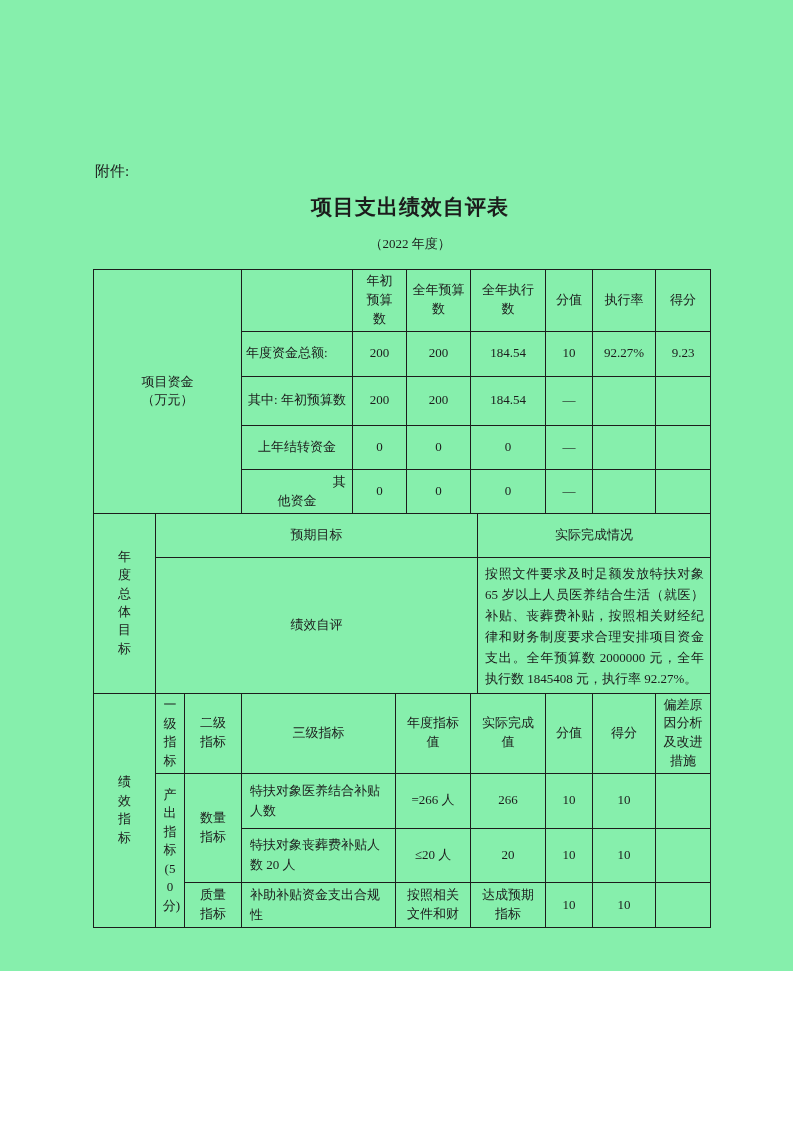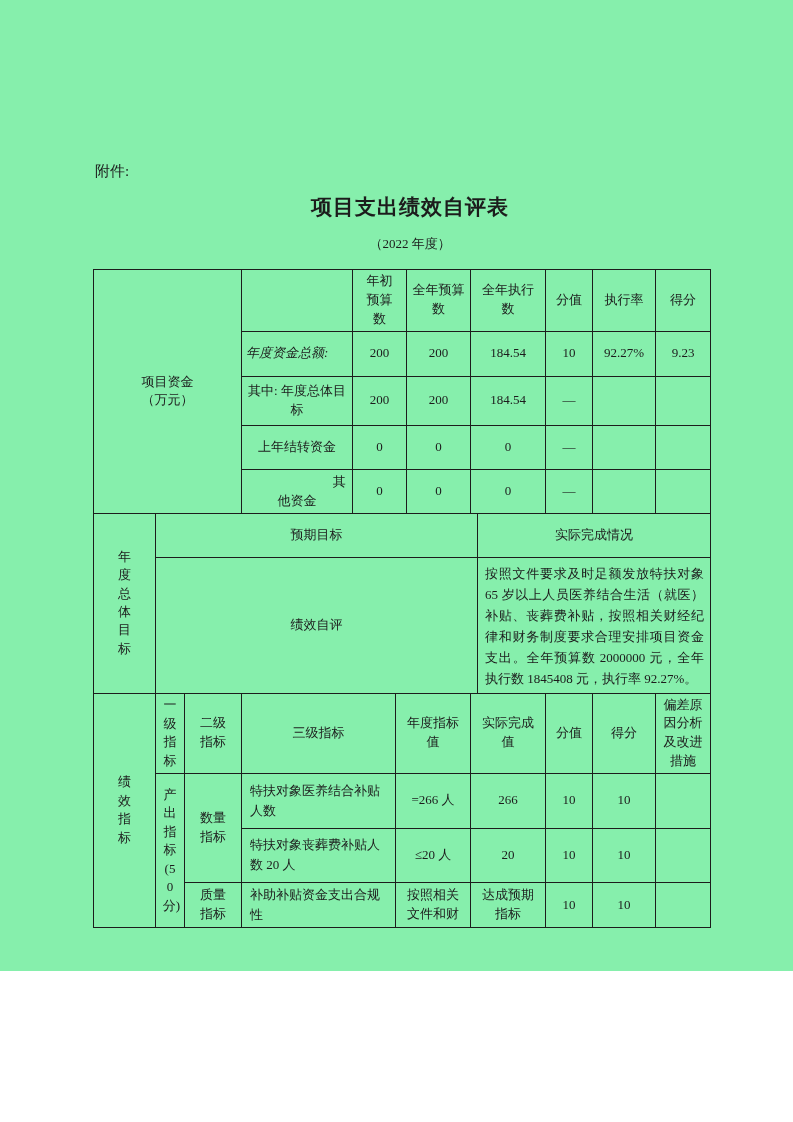--- a/index.html
+++ b/index.html
@@ -13,21 +13,21 @@
   .doc-title{position:absolute;left:18px;top:193px;width:784px;text-align:center;
     font-size:21px;font-weight:bold;letter-spacing:1px;}
   .doc-subtitle{position:absolute;left:18px;top:235px;width:784px;text-align:center;font-size:13px;}
   .tables-wrap{position:absolute;left:93px;top:270px;width:617px;}
   table{border-collapse:collapse;table-layout:fixed;width:617px;}
   .tables-wrap table + table{margin-top:-1px;}
   td{
     border:1px solid #1c1c1c;font-size:13px;text-align:center;vertical-align:middle;
     padding:2px 4px;line-height:1.45;overflow:hidden;word-break:break-word;
   }
-  td.tl{text-align:left;font-style:italic;}
+  td.tl{text-align:left;}
   td.pad-narrow{padding-left:12px;padding-right:12px;word-break:break-all;}
   td.pad-mid{padding-left:9px;padding-right:9px;word-break:break-all;}
   td.name-cell{text-align:left;padding-left:8px;padding-right:7px;line-height:1.55;}
   td.other-funds{text-align:center;text-indent:6.5em;line-height:1.5;}
   td.longtext{
     text-align:justify;padding:5px 6px 4px 7px;font-size:13px;line-height:21px;vertical-align:middle;margin-top:20px;
   }
   .vtext{
     display:inline-block;width:1.1em;word-break:break-all;line-height:1.42;
     text-align:center;vertical-align:middle;
@@ -81,21 +81,21 @@
       <tr style="height:45px">
         <td class="tl">年度资金总额:</td>
         <td>200</td>
         <td>200</td>
         <td>184.54</td>
         <td>10</td>
         <td>92.27%</td>
         <td>9.23</td>
       </tr>
       <tr style="height:49px">
-        <td>其中: 年度总体目标</td>
+        <td>其中: 年初预算数</td>
         <td>200</td>
         <td>200</td>
         <td>184.54</td>
         <td>—</td>
         <td></td>
         <td></td>
       </tr>
       <tr style="height:44px">
         <td>上年结转资金</td>
         <td>0</td>

